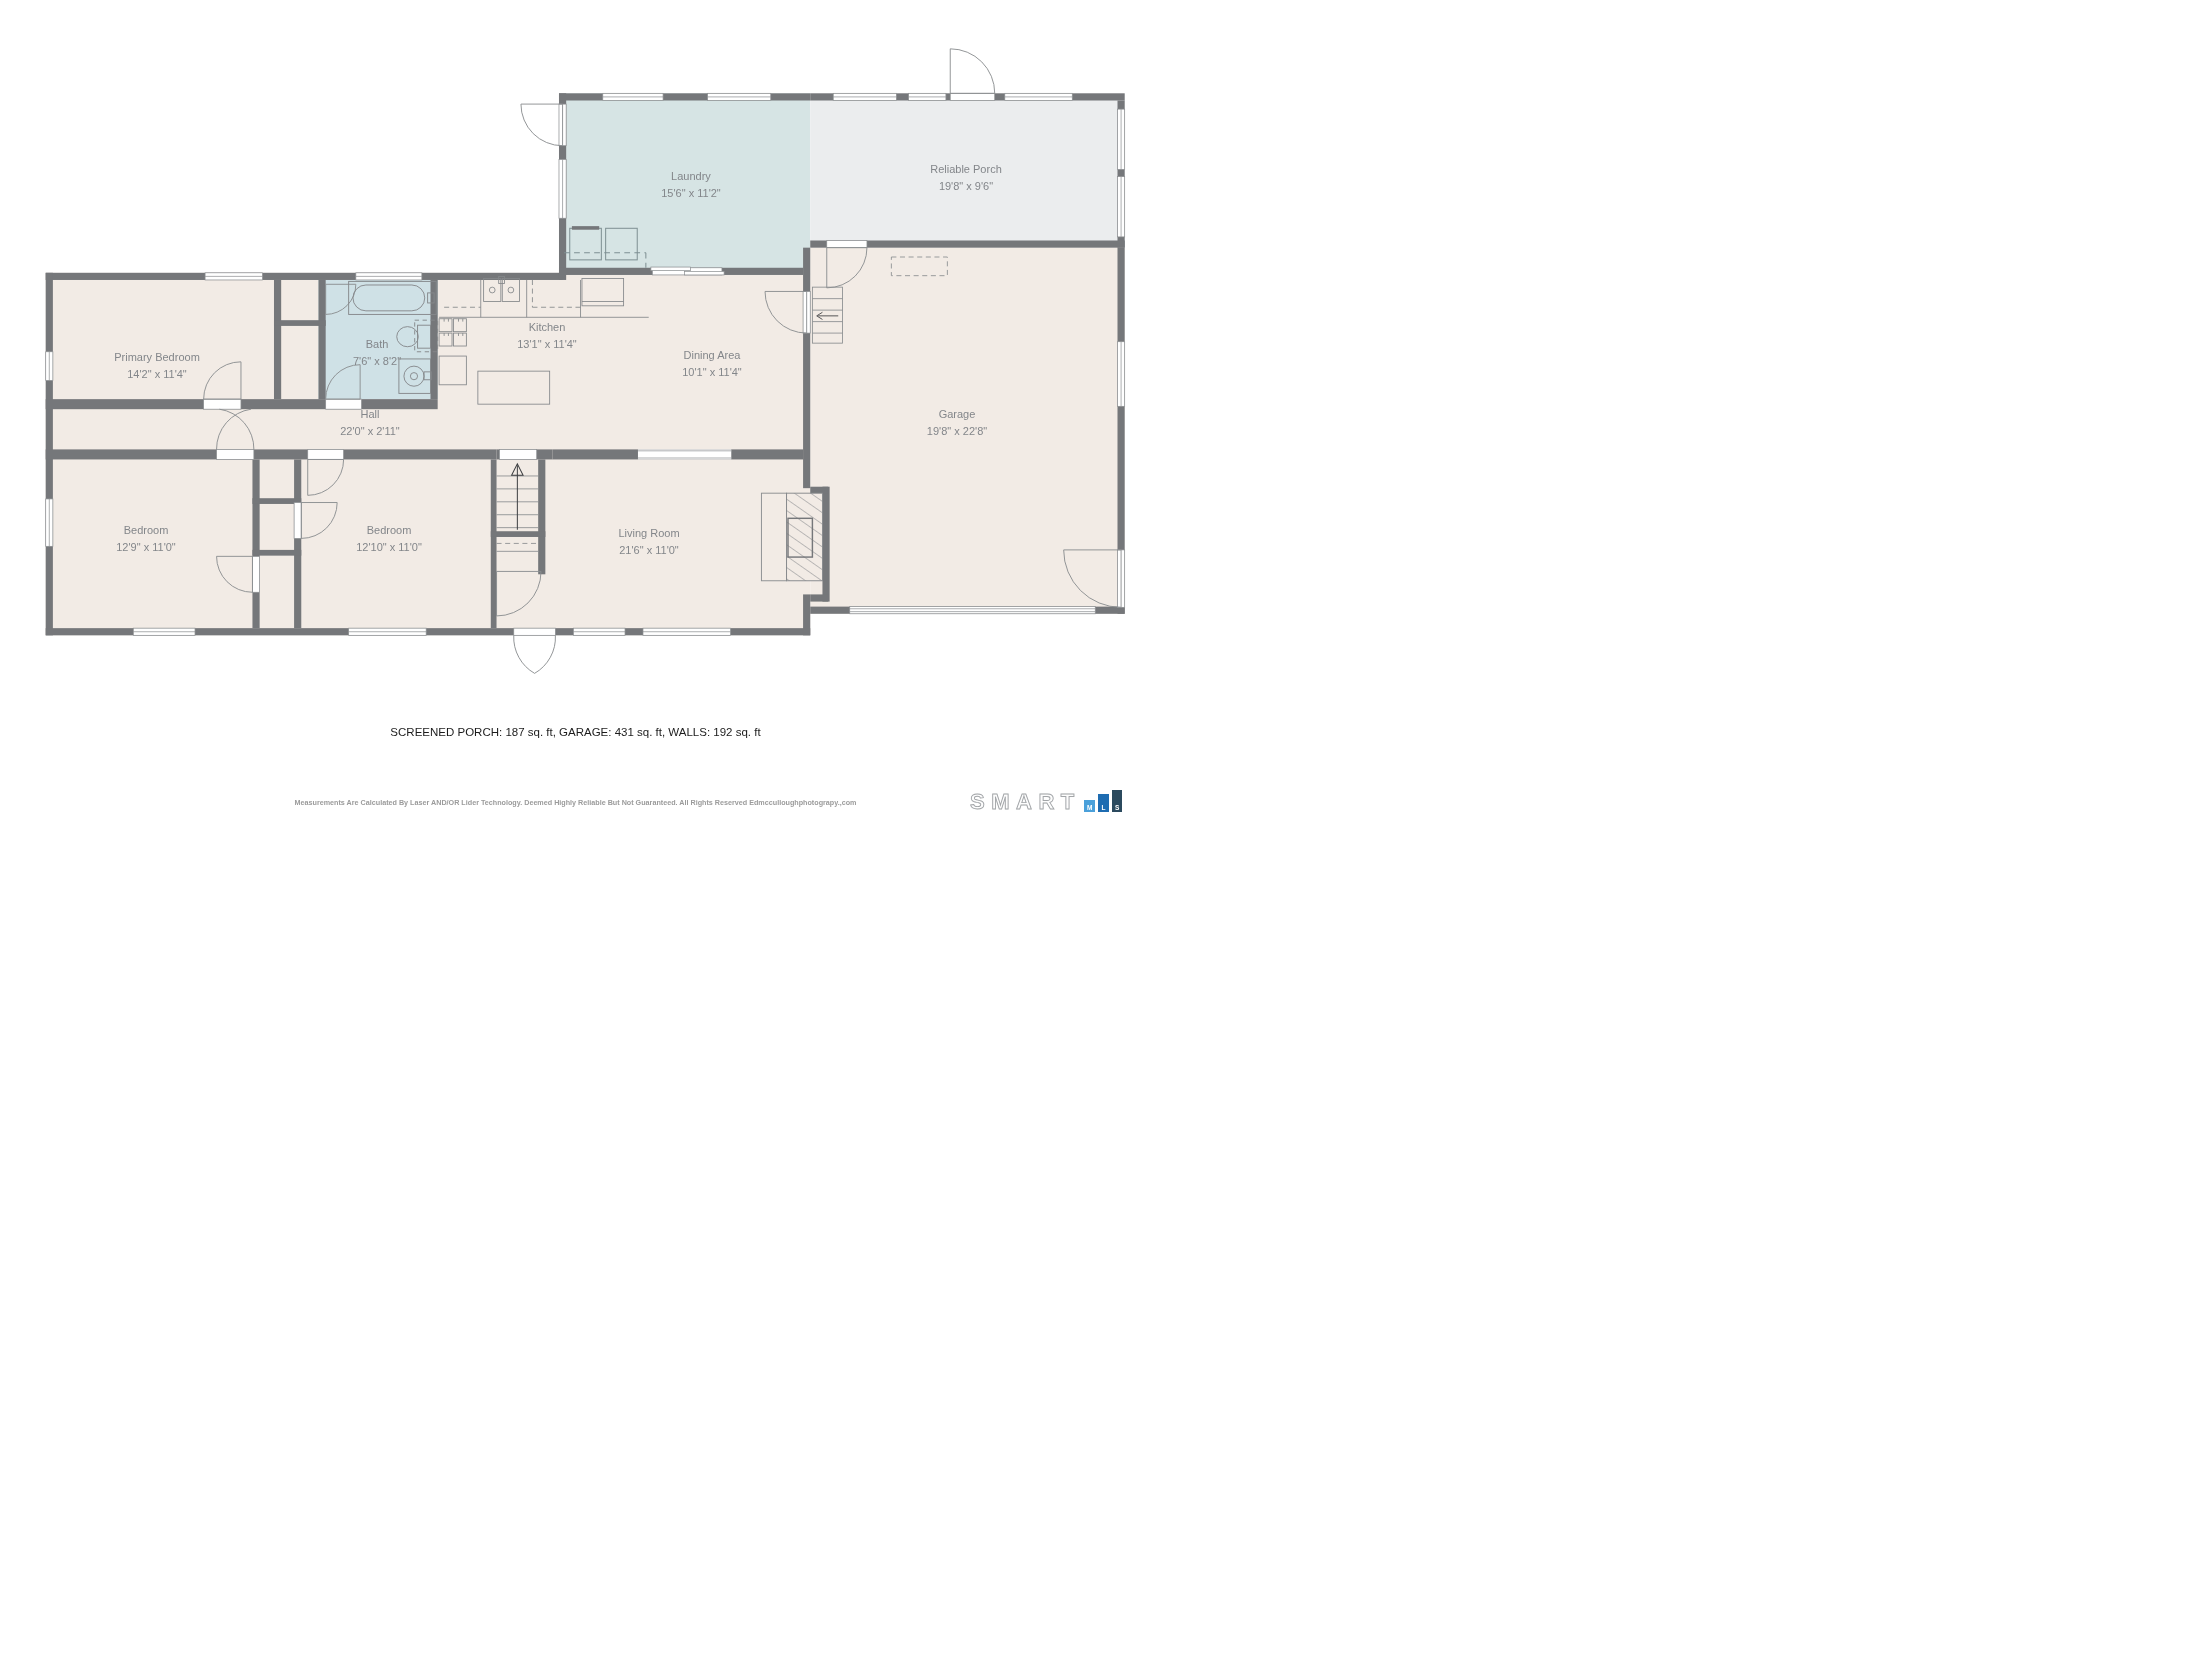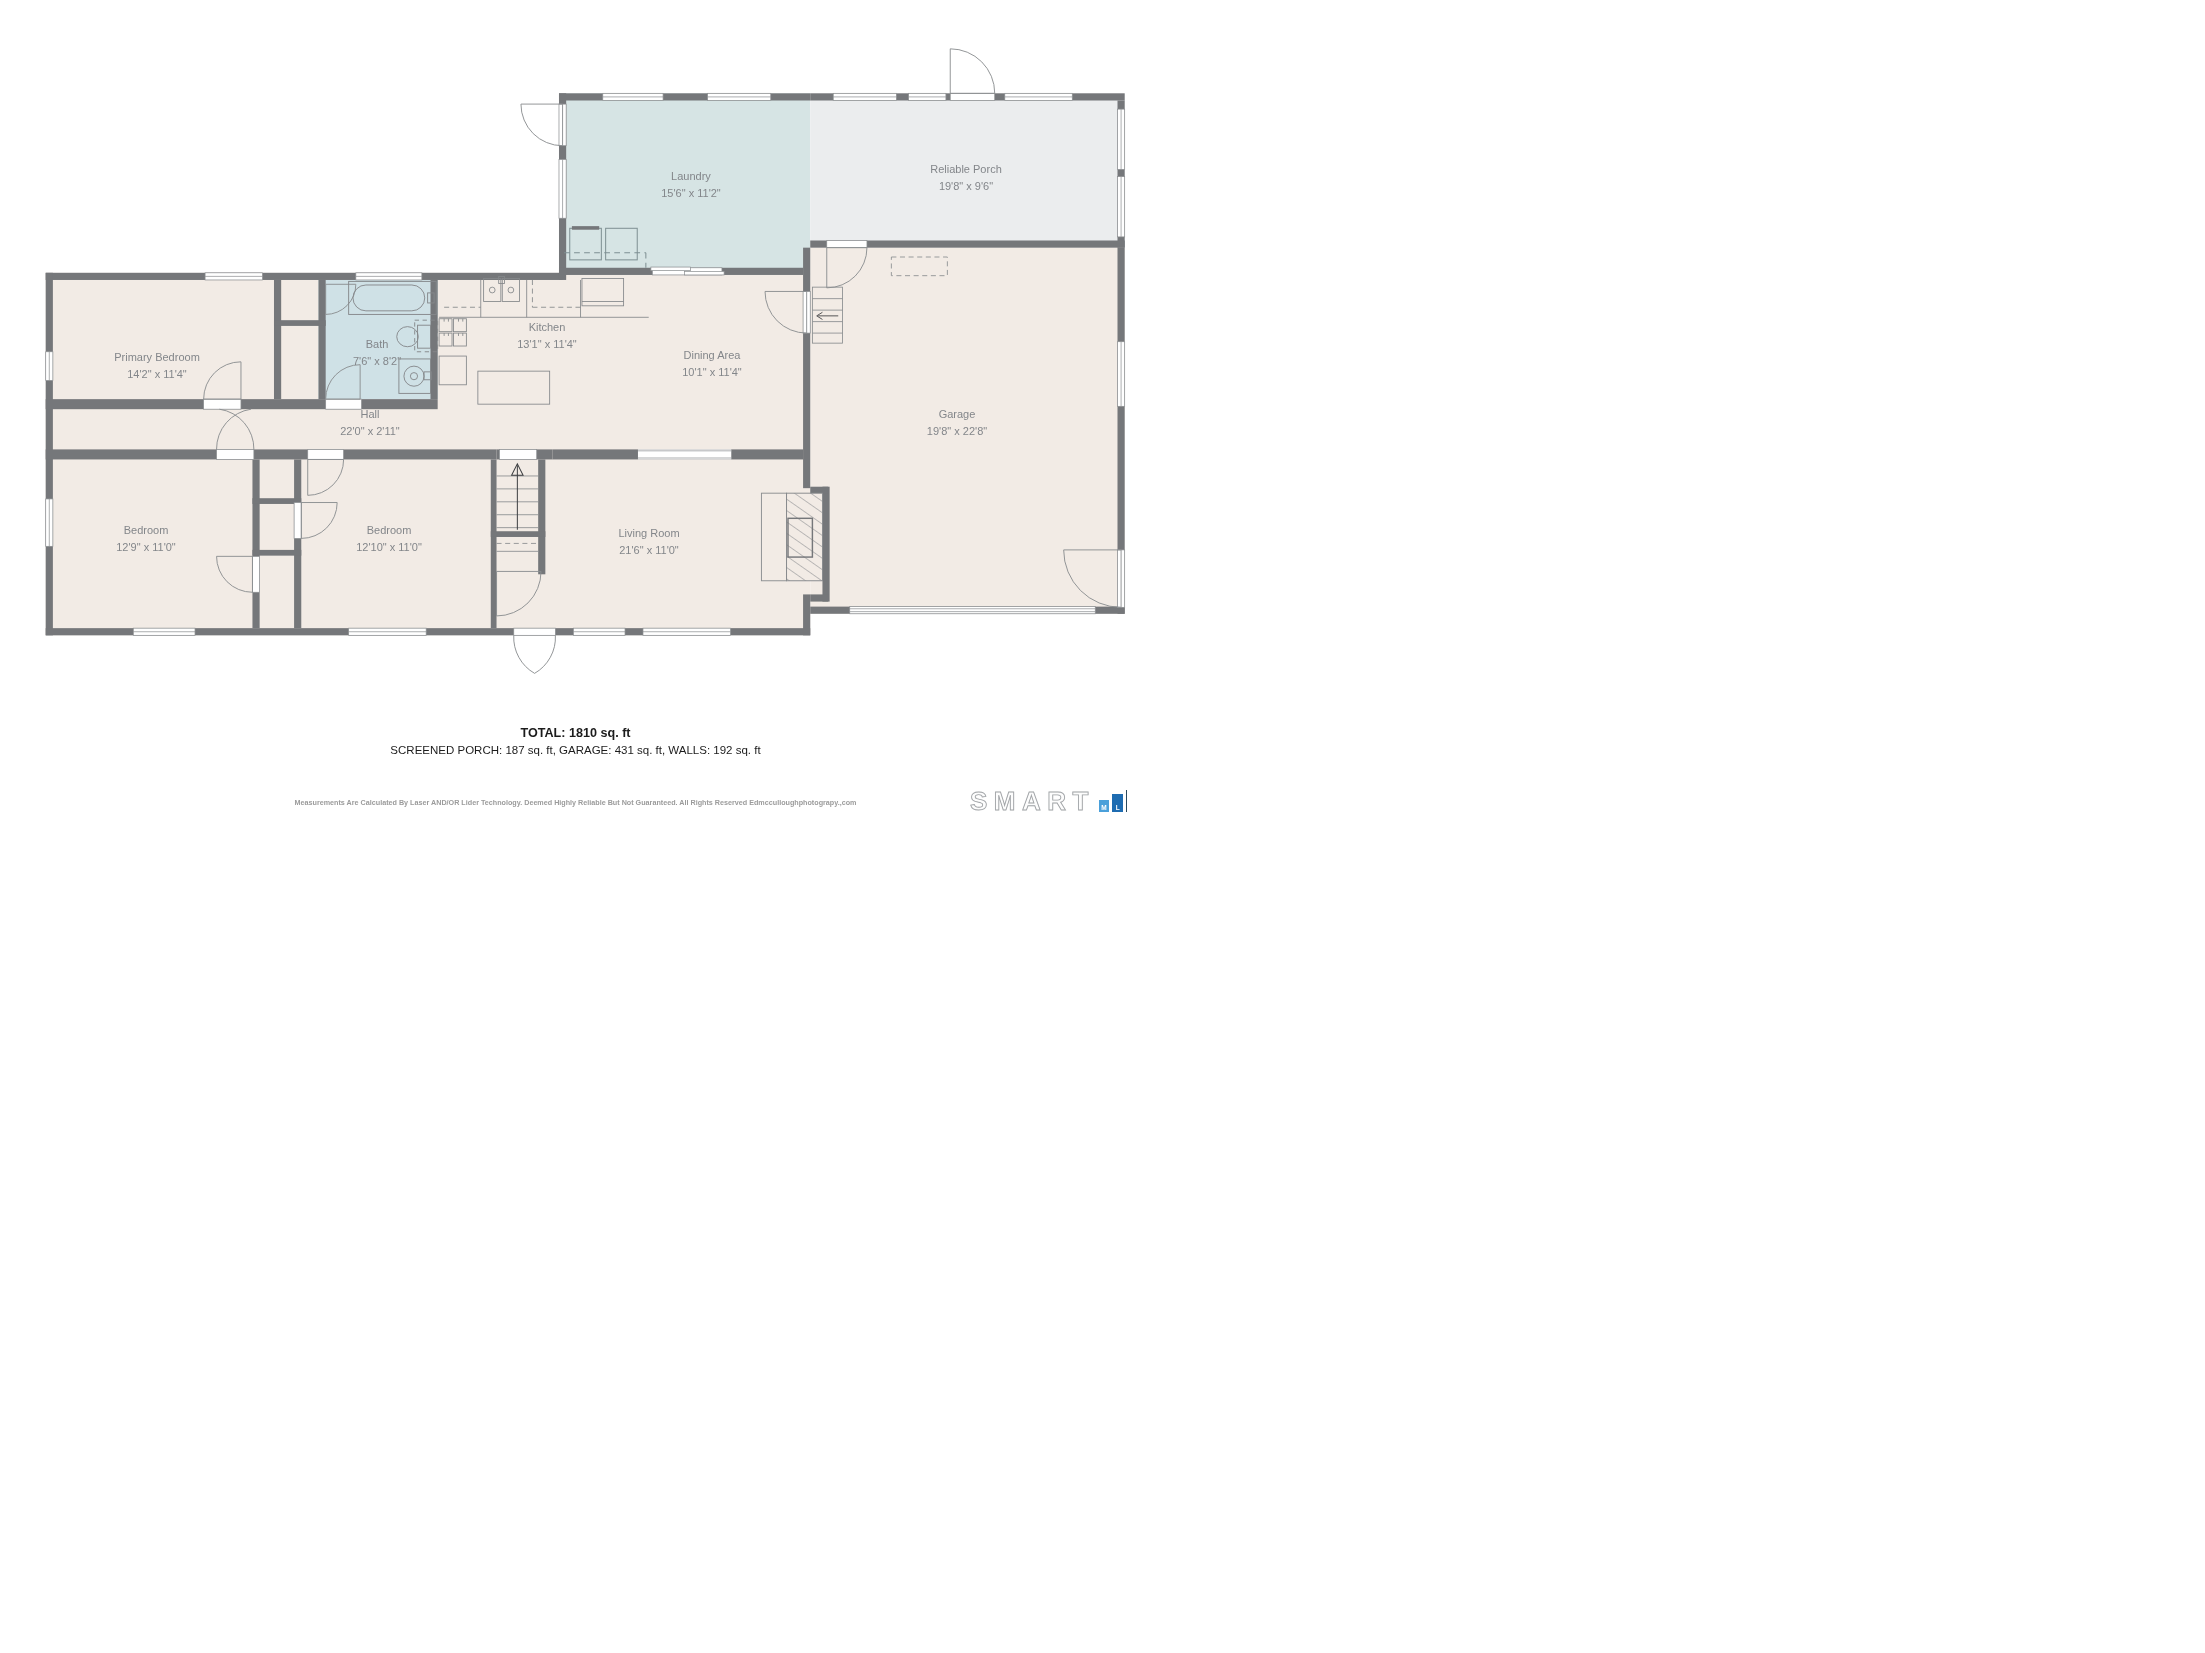--- a/index.html
+++ b/index.html
@@ -7,21 +7,21 @@
           font-family:"Liberation Sans",sans-serif;margin-left:24px;}
   svg{position:absolute;left:0;top:0;}
   .room-label{position:absolute;transform:translate(-50%,-50%);text-align:center;
               color:#83868a;font-size:11px;line-height:1.55;white-space:nowrap;}
   .footer{position:absolute;left:0;top:724px;width:100%;text-align:center;color:#1c1c1c;}
   .footer .t1{font-size:12.6px;font-weight:bold;line-height:18px;}
   .footer .t2{font-size:11.5px;line-height:16px;}
   .disclaimer{position:absolute;left:0;top:798px;width:100%;text-align:center;
               color:#9b9b9b;font-size:7.2px;font-weight:bold;}
   .logo{position:absolute;left:946px;top:790px;display:flex;align-items:flex-end;gap:3.6px;}
-  .logo .brand{font-size:26px;font-weight:600;letter-spacing:6.5px;color:#fdfdfd;
+  .logo .brand{font-size:22px;font-weight:600;letter-spacing:6.5px;color:#fdfdfd;
                -webkit-text-stroke:0.9px #a2a5a8;text-shadow:0 0 0.7px #b5b8ba;line-height:21.5px;}
   .logo .bars{display:flex;align-items:flex-end;gap:2.9px;}
   .logo .bar{width:10.8px;display:flex;align-items:flex-end;justify-content:center;
              color:#fff;font-size:6.5px;font-weight:bold;padding-bottom:1.4px;box-sizing:border-box;}
   .bar.m{height:12.2px;background:#4aa0da;}
   .bar.l{height:18px;background:#1e6cb1;}
   .bar.s{height:22px;background:#2b4a5e;}
 </style>
 </head>
 <body>
@@ -305,21 +305,20 @@
 <div class="room-label" style="left:365px;top:539px">
   <div>Bedroom</div>
   <div>12'10" x 11'0"</div>
 </div>
 <div class="room-label" style="left:625px;top:542px">
   <div>Living Room</div>
   <div>21'6" x 11'0"</div>
 </div>
 
 <div class="footer">
-  <div class="t1">TOTAL: 1810 sq. ft</div>
   <div class="t2">SCREENED PORCH: 187 sq. ft, GARAGE: 431 sq. ft, WALLS: 192 sq. ft</div>
 </div>
 
 <div class="disclaimer">Measurements Are Calculated By Laser AND/OR Lider Technology. Deemed Highly Reliable But Not Guaranteed. All Rights Reserved Edmcculloughphotograpy.,com</div>
 
 <div class="logo">
   <span class="brand">SMART</span>
   <span class="bars">
     <span class="bar m">M</span>
     <span class="bar l">L</span>

